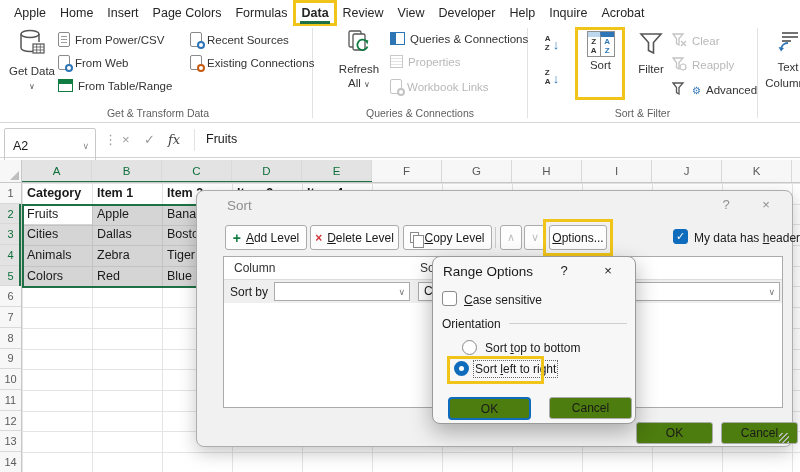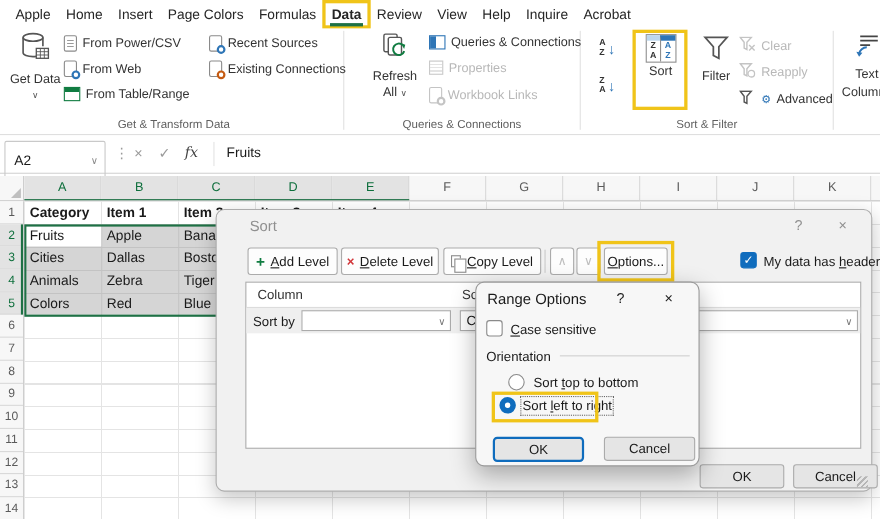--- a/index.html
+++ b/index.html
@@ -106,21 +106,21 @@
   .cb.checked { background:#0F6CBD; border-color:#0F6CBD; }
   .cb.checked span { display:block; }
   .lbl12 { position:absolute; font-size:12px; color:#1a1a1a; white-space:nowrap; }
   #sd-list { position:absolute; left:26px; top:65px; width:560px; height:152px; background:#fff; border:1px solid #ABABAB; }
   #sd-list .hdr { position:absolute; top:4px; font-size:12px; color:#333; }
   #sd-hdr-line { position:absolute; left:0; top:22px; width:100%; height:1px; background:#DCDCDC; }
   #sortby-row { position:absolute; left:0; top:23px; width:100%; height:23px; background:#EFEFEF; }
   .dd { position:absolute; top:2px; height:19px; background:#fff; border:1px solid #ABABAB;
     font-size:12px; line-height:17px; padding-left:5px; color:#1a1a1a; white-space:nowrap; overflow:hidden; }
   .dd .chev { position:absolute; right:4px; top:1px; font-size:9px; color:#777; }
-  .btn { position:absolute; height:22px; background:#e5e5e5; border:1px solid #ABABAB; border-radius:3px;
+  .btn { position:absolute; height:22px; background:#4d7c0f; border:1px solid #ABABAB; border-radius:3px;
     font-size:12px; display:flex; align-items:center; justify-content:center; color:#1a1a1a; }
   .btn.primary { border:2px solid #0F6CBD; border-radius:4px; height:23px; }
   #sd-grip { position:absolute; right:3px; bottom:3px; width:10px; height:10px;
     background:repeating-linear-gradient(135deg, transparent 0 2px, #B5B5B5 2px 3.5px); }
   #sort-options-dialog { left:432px; top:256px; width:204px; height:168px; background:#F7F7F7;
     border:1px solid #9a9a9a; box-shadow:0 8px 22px rgba(0,0,0,.3); z-index:20; }
   .radio { position:absolute; width:15px; height:15px; border:1px solid #8a8a8a; border-radius:50%; background:#fff; }
   .radio.selected { border:5px solid #0F6CBD; }
   #so-line { position:absolute; left:76px; top:66px; width:118px; height:1px; background:#CFCFCF; }
   .focus-dotted { outline:1px dotted #666; outline-offset:1px; }
@@ -133,20 +133,21 @@
 
   <div id="ribbon-tabs">
       <div class="tab">Apple</div>
       <div class="tab">Home</div>
       <div class="tab">Insert</div>
       <div class="tab">Page Colors</div>
       <div class="tab">Formulas</div>
       <div class="tab active">Data</div>
       <div class="tab">Review</div>
       <div class="tab">View</div>
+      <div class="tab">Developer</div>
       <div class="tab">Help</div>
       <div class="tab">Inquire</div>
       <div class="tab">Acrobat</div>
     </div>
 
   <div id="ribbon-body">
     <div class="vsep" style="left:312px"></div>
     <div class="vsep" style="left:527px"></div>
     <div class="vsep" style="left:757px"></div>
 

